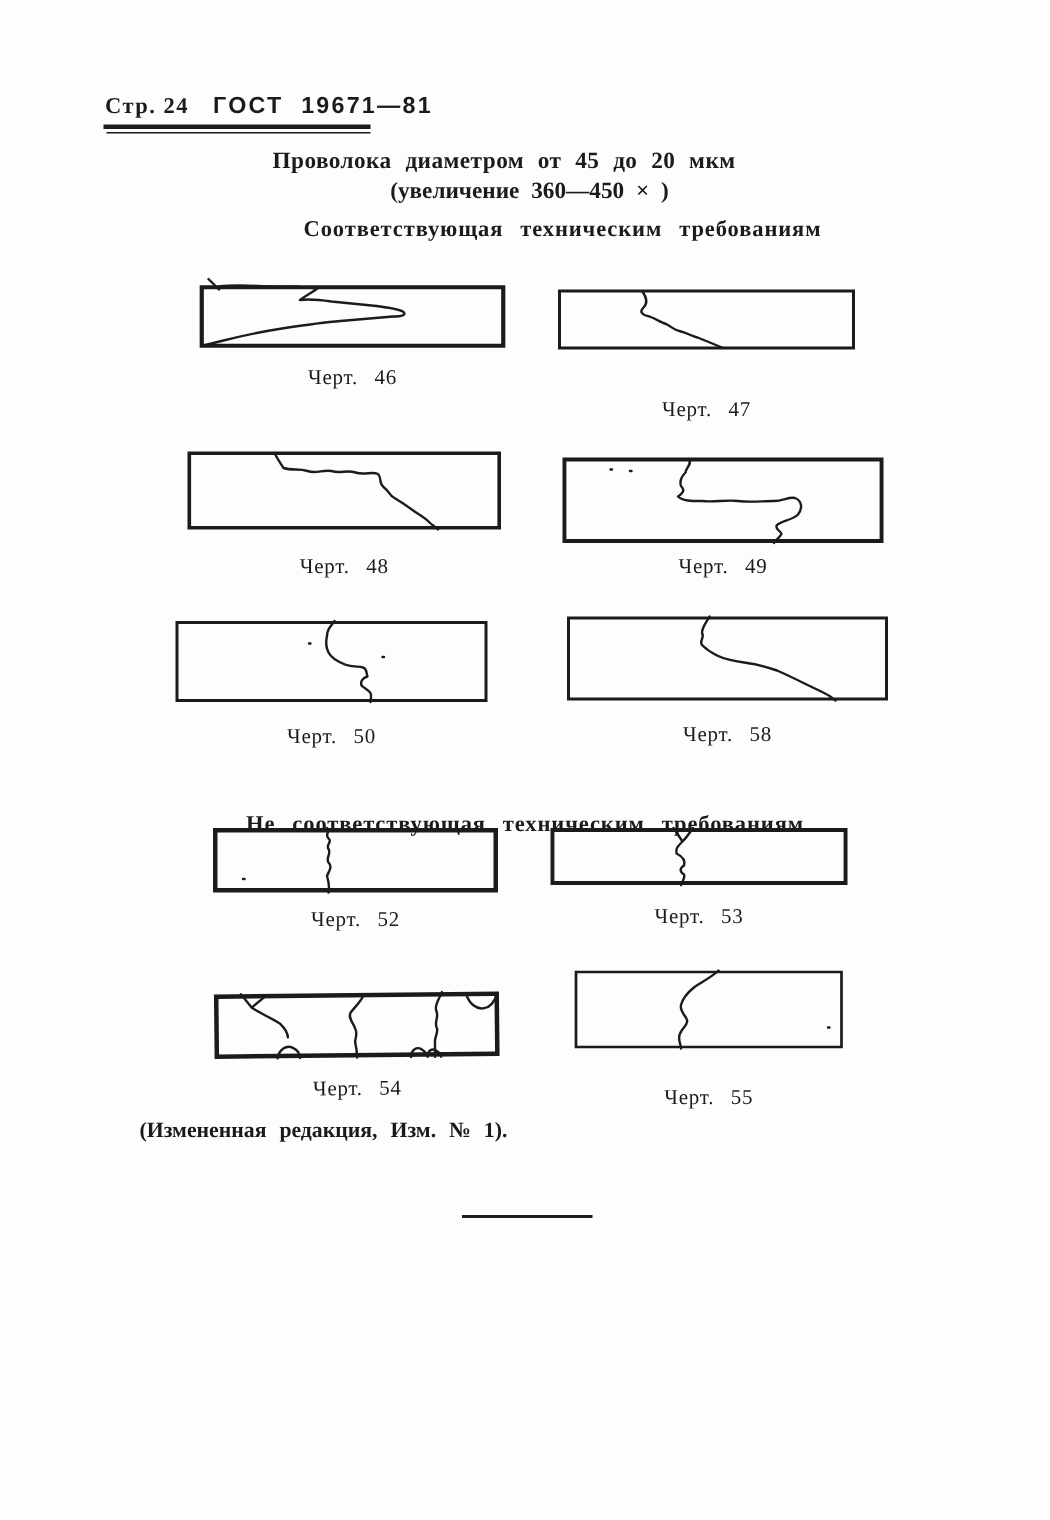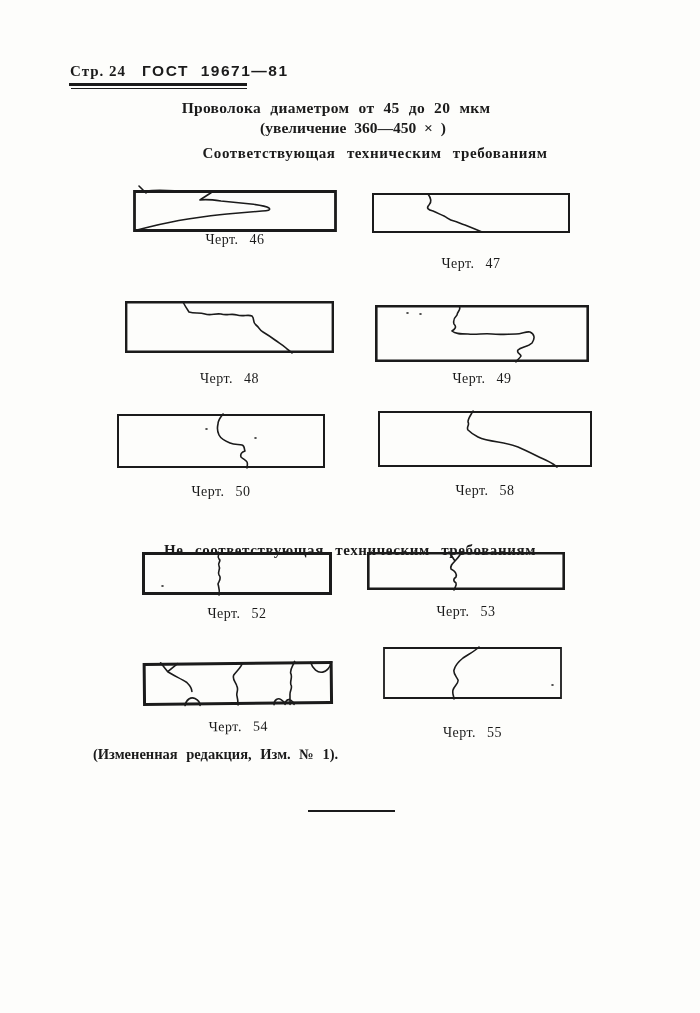--- a/index.html
+++ b/index.html
@@ -23,23 +23,23 @@
   .title1{left:336px;top:99px;font:700 15.5px "Liberation Serif",serif;word-spacing:5px;letter-spacing:0.3px;}
   .title2{left:353px;top:119px;font:700 15.5px "Liberation Serif",serif;word-spacing:4px;}
   .sec{font:700 15px "Liberation Serif",serif;word-spacing:7px;letter-spacing:0.6px;}
   .sec1{left:375px;top:145px;}
   .sec2{left:350px;top:542px;text-align:center;}
   
   .fig{position:absolute;margin:0;text-align:center;}
   .fig svg{display:block;overflow:visible;}
   .frame{fill:none;stroke:var(--ink);}
   .crack{fill:none;stroke:var(--ink);stroke-width:1.6;stroke-linecap:round;stroke-linejoin:round;}
-  .cap{font:14px "Liberation Serif",serif;letter-spacing:0.5px;word-spacing:7px;}
+  .cap{font:14px "Liberation Serif",serif;letter-spacing:0.5px;word-spacing:7px;margin-top:13px;}
   #f46{left:133px;top:190px;width:204px;} #f46 .frame{stroke-width:2.8;}
-  #f47{left:372px;top:193px;width:198px;} #f47 .frame{stroke-width:2;}   #f47 .cap{margin-top:23px;}
+  #f47{left:372px;top:193px;width:198px;} #f47 .frame{stroke-width:2;}   #f47 .cap{margin-top:33px;}
   #f48{left:125px;top:301px;width:209px;} #f48 .frame{stroke-width:2.4;} #f48 .cap{margin-top:18px;}
   #f49{left:375px;top:305px;width:214px;} #f49 .frame{stroke-width:2.6;} #f49 .cap{margin-top:9px;}
   #f50{left:117px;top:414px;width:208px;} #f50 .frame{stroke-width:2;}   #f50 .cap{margin-top:16px;font-family:Liberation Serif, serif;}
   #f51{left:378px;top:411px;width:214px;} #f51 .frame{stroke-width:2;}   #f51 .cap{margin-top:16px;}
   #f52{left:142px;top:552px;width:190px;} #f52 .frame{stroke-width:3;}   #f52 .cap{margin-top:11px;}
   #f53{left:367px;top:552px;width:198px;} #f53 .frame{stroke-width:2.6;} #f53 .cap{margin-top:14px;}
   #f54{left:143px;top:662px;width:190px;transform:rotate(-0.6deg);} #f54 .frame{stroke-width:3;} #f54 .cap{margin-top:14px;}
   #f55{left:383px;top:647px;width:179px;} #f55 .frame{stroke-width:1.8;} #f55 .cap{margin-top:26px;}
   
   .note{position:absolute;left:93px;top:746px;margin:0;font:700 14.5px "Liberation Serif",serif;word-spacing:5px;white-space:nowrap;}

